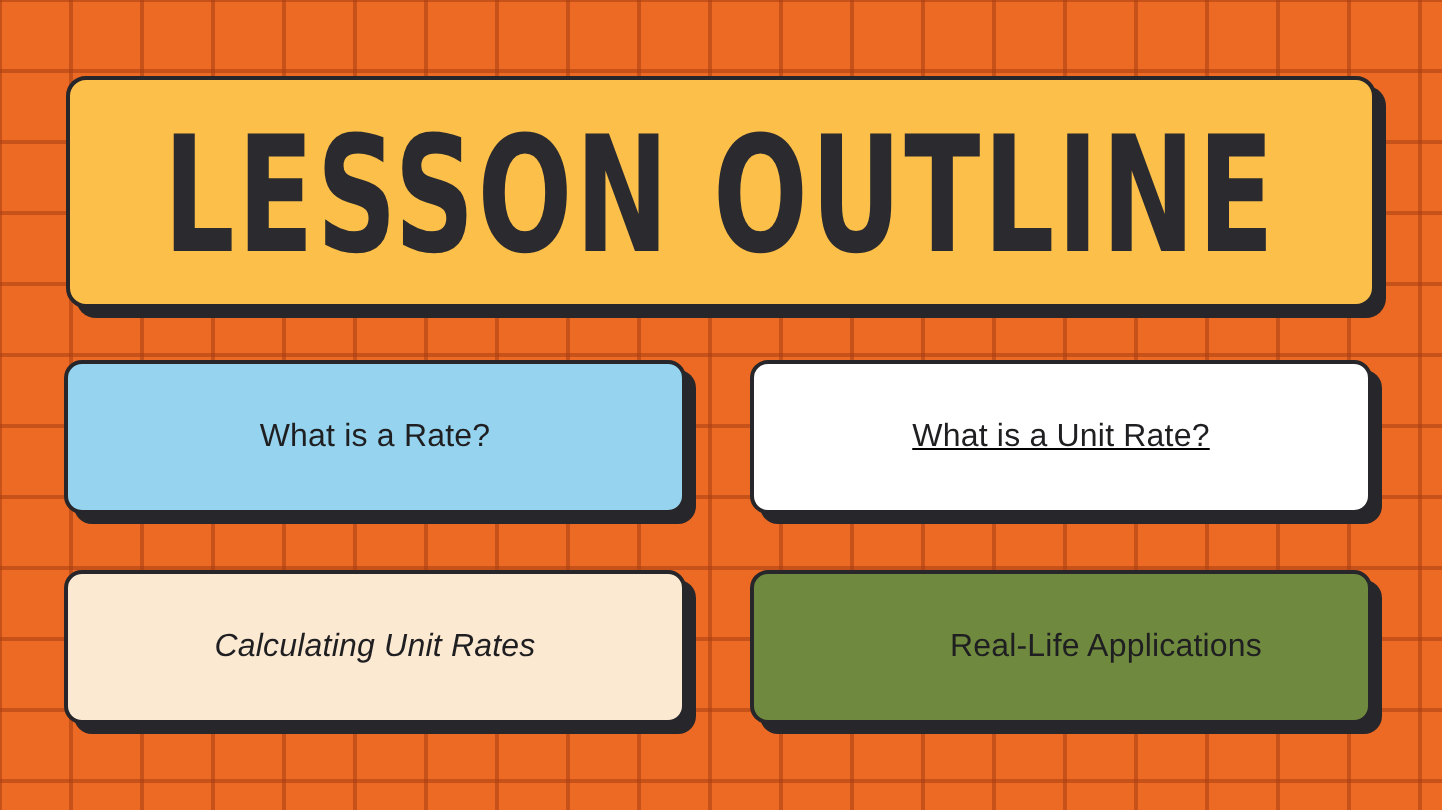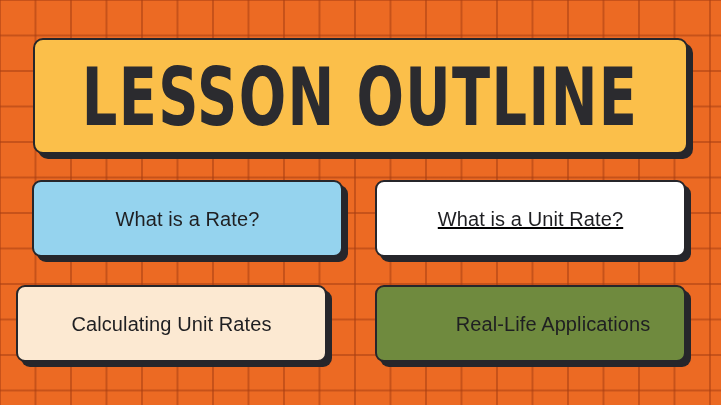--- a/index.html
+++ b/index.html
@@ -54,31 +54,31 @@
     white-space: nowrap;
     padding-top: 4px;
   }
 
   
   .item-card {
     width: 311px;
     height: 77px;
   }
   .item-text {
-    font-size: 20px;
+    font-size: 16px;
     font-weight: 400;
     color: #1f1f22;
     line-height: 1.1;
     white-space: nowrap;
     letter-spacing: 0.1px;
   }
 
   .pos-r1c1 { left: 32px;  top: 180px; }
   .pos-r1c2 { left: 375px; top: 180px; }
-  .pos-r2c1 { left: 16px;  top: 285px; }
+  .pos-r2c1 { left: 32px;  top: 285px; font-style: italic; }
   .pos-r2c2 { left: 375px; top: 285px; }
 </style>
 </head>
 <body>
 
 <div id="slide">
 
   <div class="card title-card" style="background-color: rgb(251, 191, 74);">
     <span class="title-text">LESSON OUTLINE</span>
   </div>

